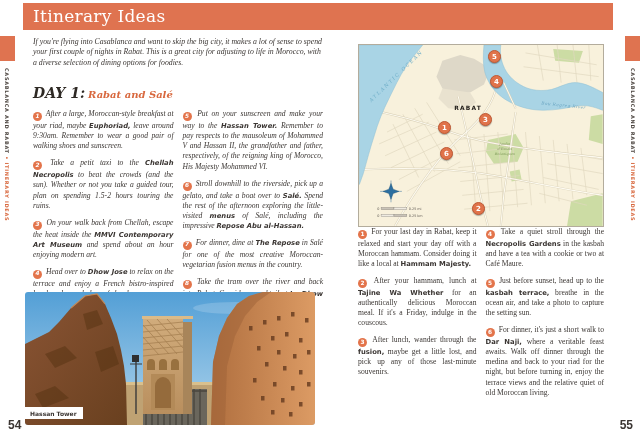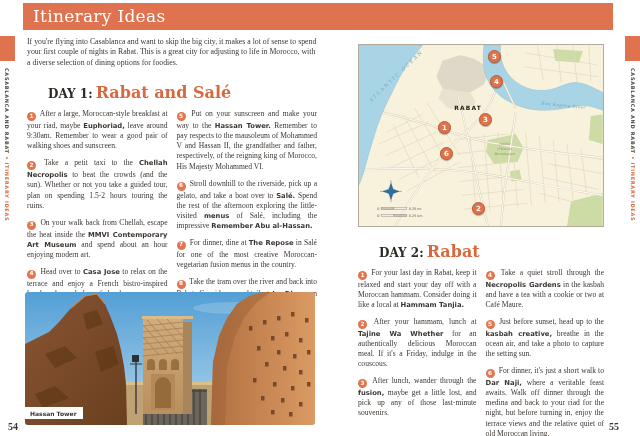--- a/index.html
+++ b/index.html
@@ -14,25 +14,25 @@
   
   .tab{position:absolute;top:36px;width:15px;height:25px;background:#DF7350;}
   .tab-left{left:0;} .tab-right{right:0;}
   .side-vert{position:absolute;top:68px;writing-mode:vertical-rl;
              font-family:"DejaVu Sans",sans-serif;font-weight:bold;font-size:5px;
              letter-spacing:.7px;color:#4A433E;white-space:nowrap;}
   .side-left{left:4px;} .side-right{right:4px;}
   .side-vert .accent{color:#D8683E;}
 
   
-  .page-left{position:absolute;left:27px;top:37px;width:290px;}
+  .page-left{position:absolute;left:33px;top:37px;width:290px;font-style:italic;}
   .intro{font-size:7.8px;line-height:1.34;margin:0;}
   .day-head{margin:9px 0 5px 0;}
-  .day-label{font-family:"DejaVu Serif",serif;font-weight:bold;font-size:12px;color:#2E2924;margin-left:21px;}
-  .day-title{font-family:"DejaVu Serif",serif;font-size:16px;color:#D8683E;margin-left:3px;}
+  .day-label{font-family:"DejaVu Serif",serif;font-weight:bold;font-size:14px;color:#2E2924;}
+  .day-title{font-family:"DejaVu Serif",serif;font-size:10px;color:#D8683E;margin-left:3px;}
   .cols{display:flex;gap:9px;}
   .col{flex:1;min-width:0;}
   .step{font-size:7.6px;line-height:1.33;text-align:justify;margin:0 0 7px 0;}
   .step strong{font-family:"DejaVu Sans",sans-serif;font-size:6.8px;}
   .badge{display:inline-flex;justify-content:center;align-items:center;width:9px;height:9px;
          border-radius:50%;background:#E3744B;color:#fff;font-family:"DejaVu Sans",sans-serif;
          font-size:5.8px;font-weight:bold;vertical-align:-1.5px;margin-right:2px;}
 
   
   .photo{position:absolute;left:25px;top:292px;width:290px;height:133px;border-radius:3px;
@@ -46,23 +46,23 @@
   .map{position:relative;width:246px;height:183px;border:1px solid #B3AC9C;
        box-sizing:border-box;background:#F8F1DC;}
   .map svg{display:block;}
   .marker{position:absolute;width:13px;height:13px;border-radius:50%;background:#E0734A;
           border:1px solid #C05A35;box-sizing:border-box;color:#fff;
           font-family:"DejaVu Sans",sans-serif;font-weight:bold;font-size:7px;
           display:flex;align-items:center;justify-content:center;
           box-shadow:0 1px 1px rgba(0,0,0,.3);}
 
   
-  .pageno{position:absolute;bottom:4px;font-family:Liberation Serif, serif;font-size:10px;
+  .pageno{position:absolute;bottom:4px;font-family:Liberation Sans, sans-serif;font-size:12px;
           font-weight:bold;color:#3B3633;}
-  .pn-left{left:8px;} .pn-right{right:21px;}
+  .pn-left{left:8px;} .pn-right{right:7px;}
 </style>
 </head>
 <body>
 
 <div class="band">
   <div class="band-title">Itinerary Ideas</div>
 </div>
 
 <div class="tab tab-left"></div>
 <div class="tab tab-right"></div>
@@ -74,25 +74,25 @@
 <div class="page-left">
   <p class="intro">If you're flying into Casablanca and want to skip the big city, it makes a lot of sense to spend your first couple of nights in Rabat. This is a great city for adjusting to life in Morocco, with a diverse selection of dining options for foodies.</p>
 
   <h2 class="day-head"><span class="day-label">DAY 1:</span><span class="day-title">Rabat and Salé</span></h2>
 
   <div class="cols">
     <div class="col">
       <p class="step"><span class="badge">1</span> <span>After a large, Moroccan-style breakfast at your riad, maybe <strong>Euphoriad,</strong> leave around 9:30am. Remember to wear a good pair of walking shoes and sunscreen.</span></p>
       <p class="step"><span class="badge">2</span> <span>Take a petit taxi to the <strong>Chellah Necropolis</strong> to beat the crowds (and the sun). Whether or not you take a guided tour, plan on spending 1.5-2 hours touring the ruins.</span></p>
       <p class="step"><span class="badge">3</span> <span>On your walk back from Chellah, escape the heat inside the <strong>MMVI Contemporary Art Museum</strong> and spend about an hour enjoying modern art.</span></p>
-      <p class="step"><span class="badge">4</span> <span>Head over to <strong>Casa Jose</strong> to relax on the terrace and enjoy a French bistro-inspired lunch and a cool glass of chardonnay.</span></p>
+      <p class="step"><span class="badge">4</span> <span>Head over to <strong>Dhow Jose</strong> to relax on the terrace and enjoy a French bistro-inspired lunch and a cool glass of chardonnay.</span></p>
     </div>
     <div class="col">
       <p class="step"><span class="badge">5</span> <span>Put on your sunscreen and make your way to the <strong>Hassan Tower.</strong> Remember to pay respects to the mausoleum of Mohammed V and Hassan II, the grandfather and father, respectively, of the reigning king of Morocco, His Majesty Mohammed VI.</span></p>
-      <p class="step"><span class="badge">6</span> <span>Stroll downhill to the riverside, pick up a gelato, and take a boat over to <strong>Salé.</strong> Spend the rest of the afternoon exploring the little-visited <strong>menus</strong> of Salé, including the impressive <strong>Remember Abu al-Hassan.</strong></span></p>
+      <p class="step"><span class="badge">6</span> <span>Stroll downhill to the riverside, pick up a gelato, and take a boat over to <strong>Salé.</strong> Spend the rest of the afternoon exploring the little-visited <strong>menus</strong> of Salé, including the impressive <strong>Repose Abu al-Hassan.</strong></span></p>
       <p class="step"><span class="badge">7</span> <span>For dinner, dine at <strong>The Repose</strong> in Salé for one of the most creative Moroccan-vegetarian fusion menus in the country.</span></p>
       <p class="step"><span class="badge">8</span> <span>Take the tram over the river and back into Rabat. Consider a cocktail at <strong>Le Dhow</strong> on your way back.</span></p>
     </div>
   </div>
 </div>
 
 <div class="photo">
   <svg width="290" height="133" viewBox="0 0 290 133">
     <defs>
       <linearGradient id="sky" x1="0" y1="0" x2="0" y2="1">
@@ -319,30 +319,29 @@
     </svg>
 
     <div class="marker" style="left:129px;top:5px;">5</div>
     <div class="marker" style="left:131px;top:30px;">4</div>
     <div class="marker" style="left:120px;top:68px;">3</div>
     <div class="marker" style="left:79px;top:76px;">1</div>
     <div class="marker" style="left:81px;top:102px;">6</div>
     <div class="marker" style="left:113px;top:157px;">2</div>
   </div>
 
-  <h2 class="day-head"><span class="day-label">DAY 2:</span><span class="day-title">Rabat</span></h2>
 
   <div class="cols">
     <div class="col">
-      <p class="step"><span class="badge">1</span> <span>For your last day in Rabat, keep it relaxed and start your day off with a Moroccan hammam. Consider doing it like a local at <strong>Hammam Tanjia.</strong></span></p>
+      <p class="step"><span class="badge">1</span> <span>For your last day in Rabat, keep it relaxed and start your day off with a Moroccan hammam. Consider doing it like a local at <strong>Hammam Majesty.</strong></span></p>
       <p class="step"><span class="badge">2</span> <span>After your hammam, lunch at <strong>Tajine Wa Whether</strong> for an authentically delicious Moroccan meal. If it's a Friday, indulge in the couscous.</span></p>
       <p class="step"><span class="badge">3</span> <span>After lunch, wander through the <strong>fusion,</strong> maybe get a little lost, and pick up any of those last-minute souvenirs.</span></p>
     </div>
     <div class="col">
       <p class="step"><span class="badge">4</span> <span>Take a quiet stroll through the <strong>Necropolis Gardens</strong> in the kasbah and have a tea with a cookie or two at Café Maure.</span></p>
-      <p class="step"><span class="badge">5</span> <span>Just before sunset, head up to the <strong>kasbah creative,</strong> breathe in the ocean air, and take a photo to capture the setting sun.</span></p>
+      <p class="step"><span class="badge">5</span> <span>Just before sunset, head up to the <strong>kasbah terrace,</strong> breathe in the ocean air, and take a photo to capture the setting sun.</span></p>
       <p class="step"><span class="badge">6</span> <span>For dinner, it's just a short walk to <strong>Dar Naji,</strong> where a veritable feast awaits. Walk off dinner through the medina and back to your riad for the night, but before turning in, enjoy the terrace views and the relative quiet of old Moroccan living.</span></p>
     </div>
   </div>
 </div>
 
 <div class="pageno pn-left">54</div>
 <div class="pageno pn-right">55</div>
 
 </body></html>

